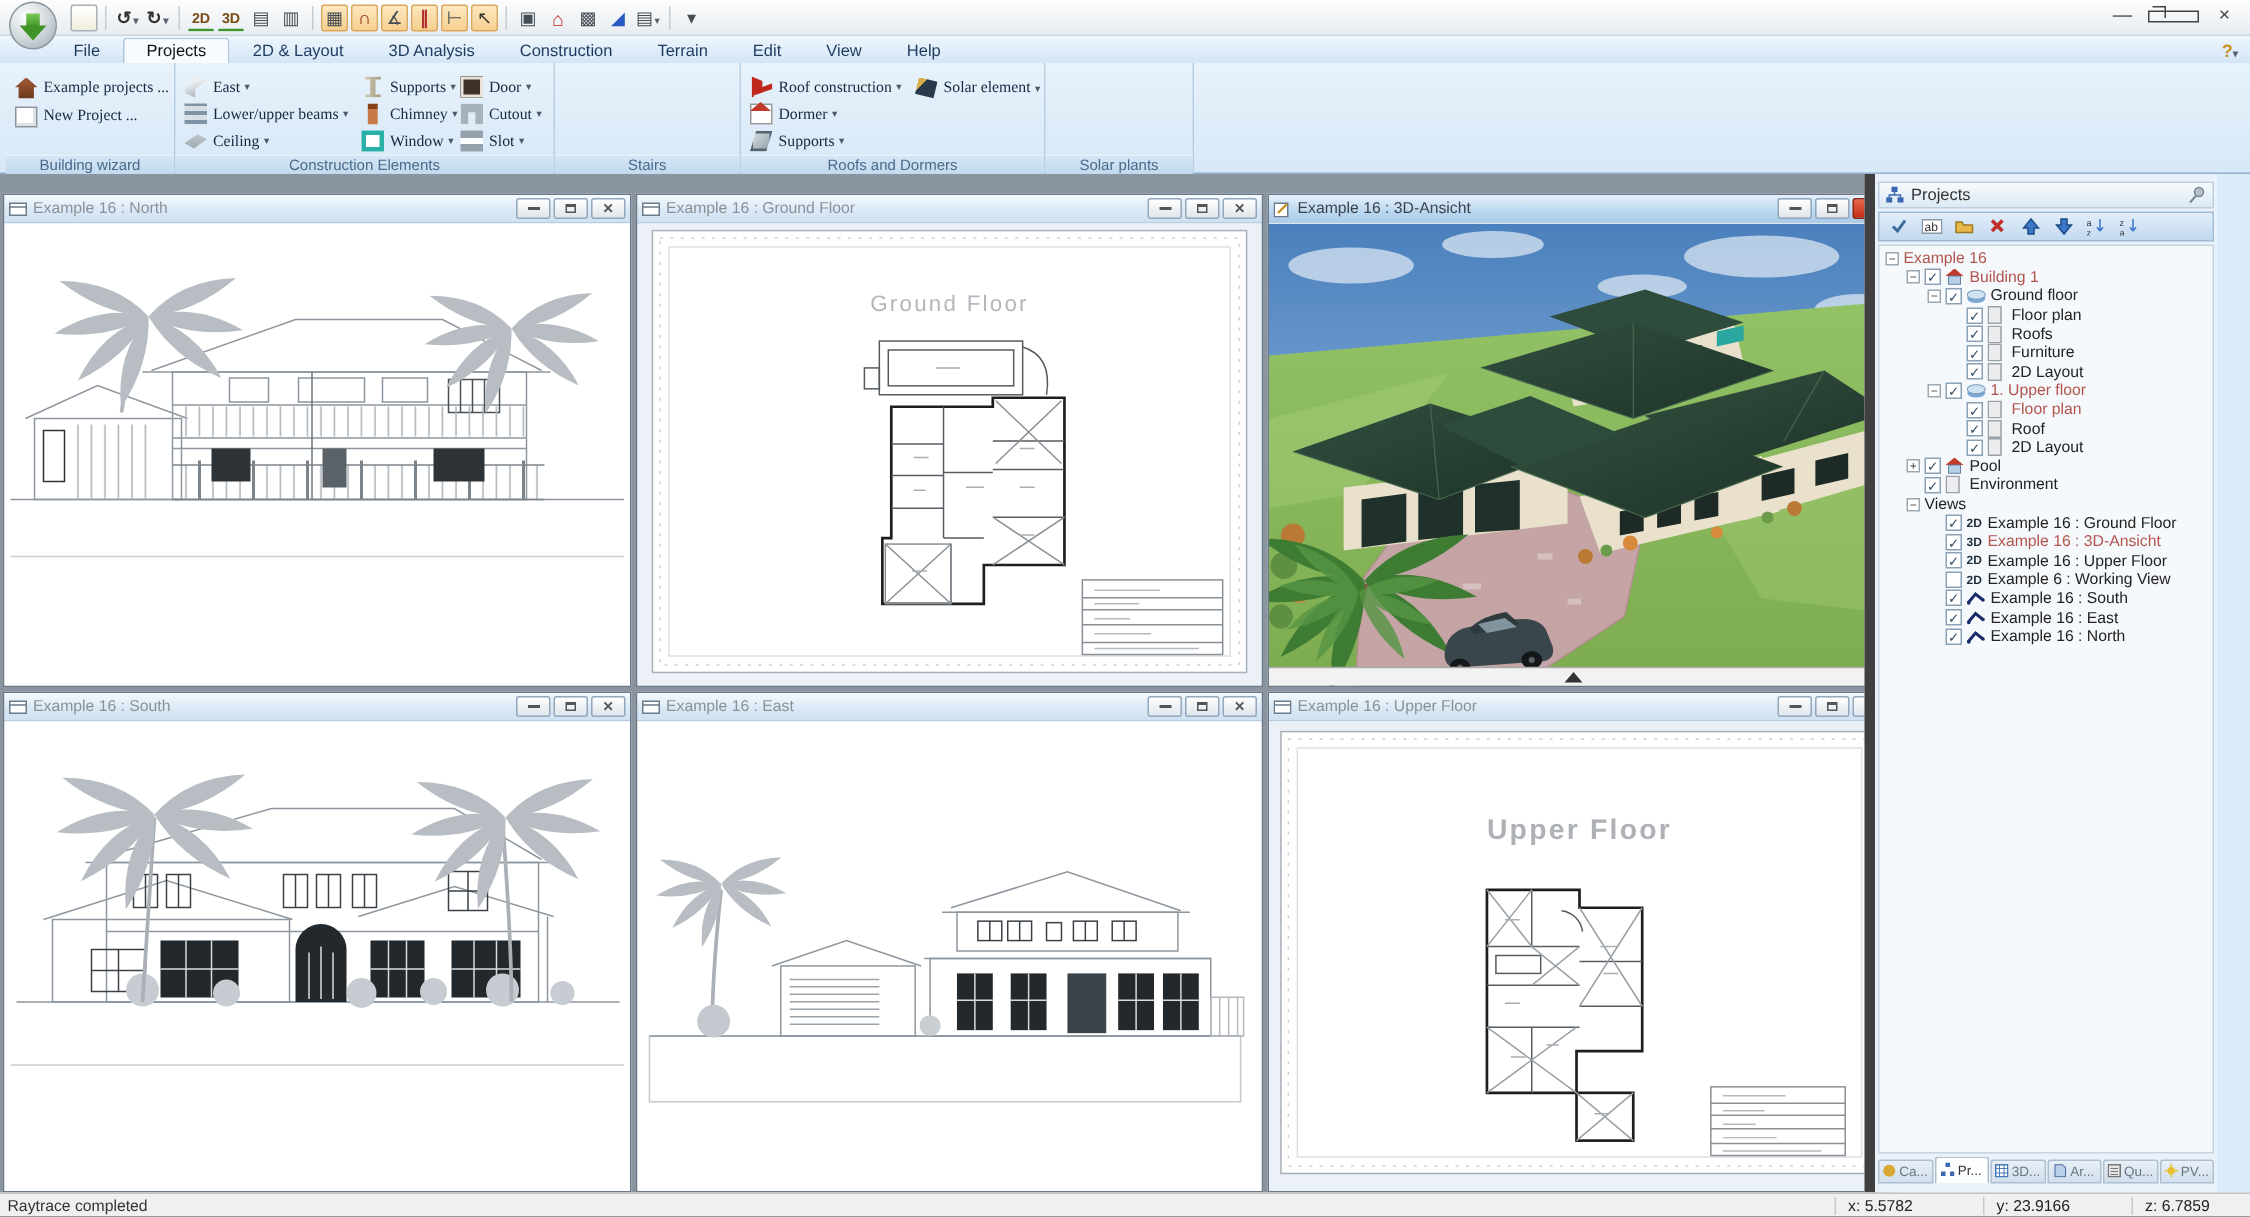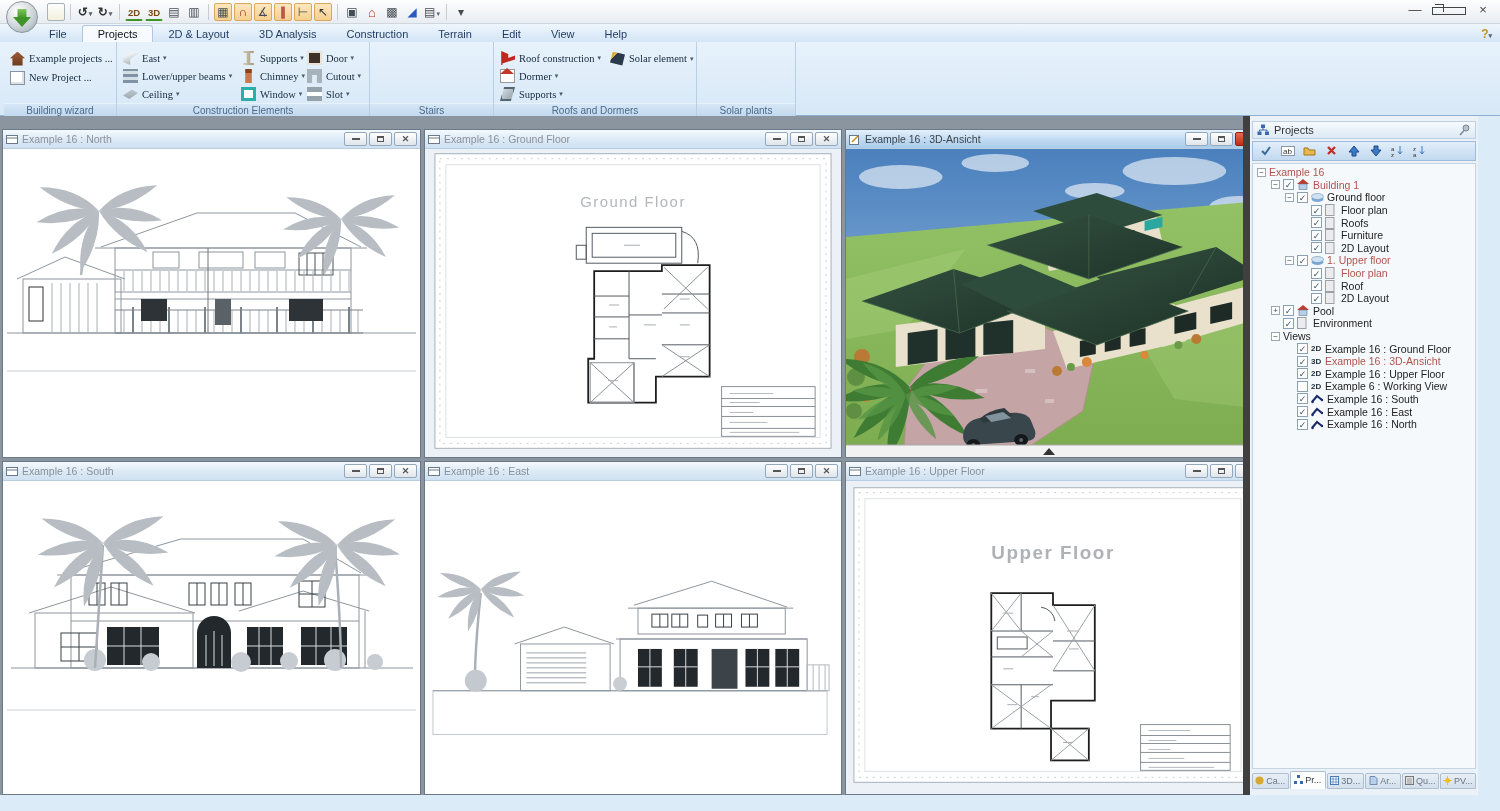--- a/index.html
+++ b/index.html
@@ -1036,14 +1036,23 @@
         <div class="ptab">
           <span><svg width="9" height="9">
               <circle cx="4.5" cy="4.5" r="2.5" fill="#e8c030"></circle>
               <path d="M4.5 0 V2 M4.5 7 V9 M0 4.5 H2 M7 4.5 H9" stroke="#e8c030"></path>
             </svg></span>
           <span>PV...</span>
         </div>
       </div>
   </div>
 
+  <div class="statusbar">
+    <span class="smsg">Raytrace completed</span>
+    <span class="ssep"></span>
+    <span class="scoord">x: 5.5782</span>
+    <span class="ssep"></span>
+    <span class="scoord">y: 23.9166</span>
+    <span class="ssep"></span>
+    <span class="scoord" style="width:70px">z: 6.7859</span>
+  </div>
 
 </div>
 
 </body></html>

